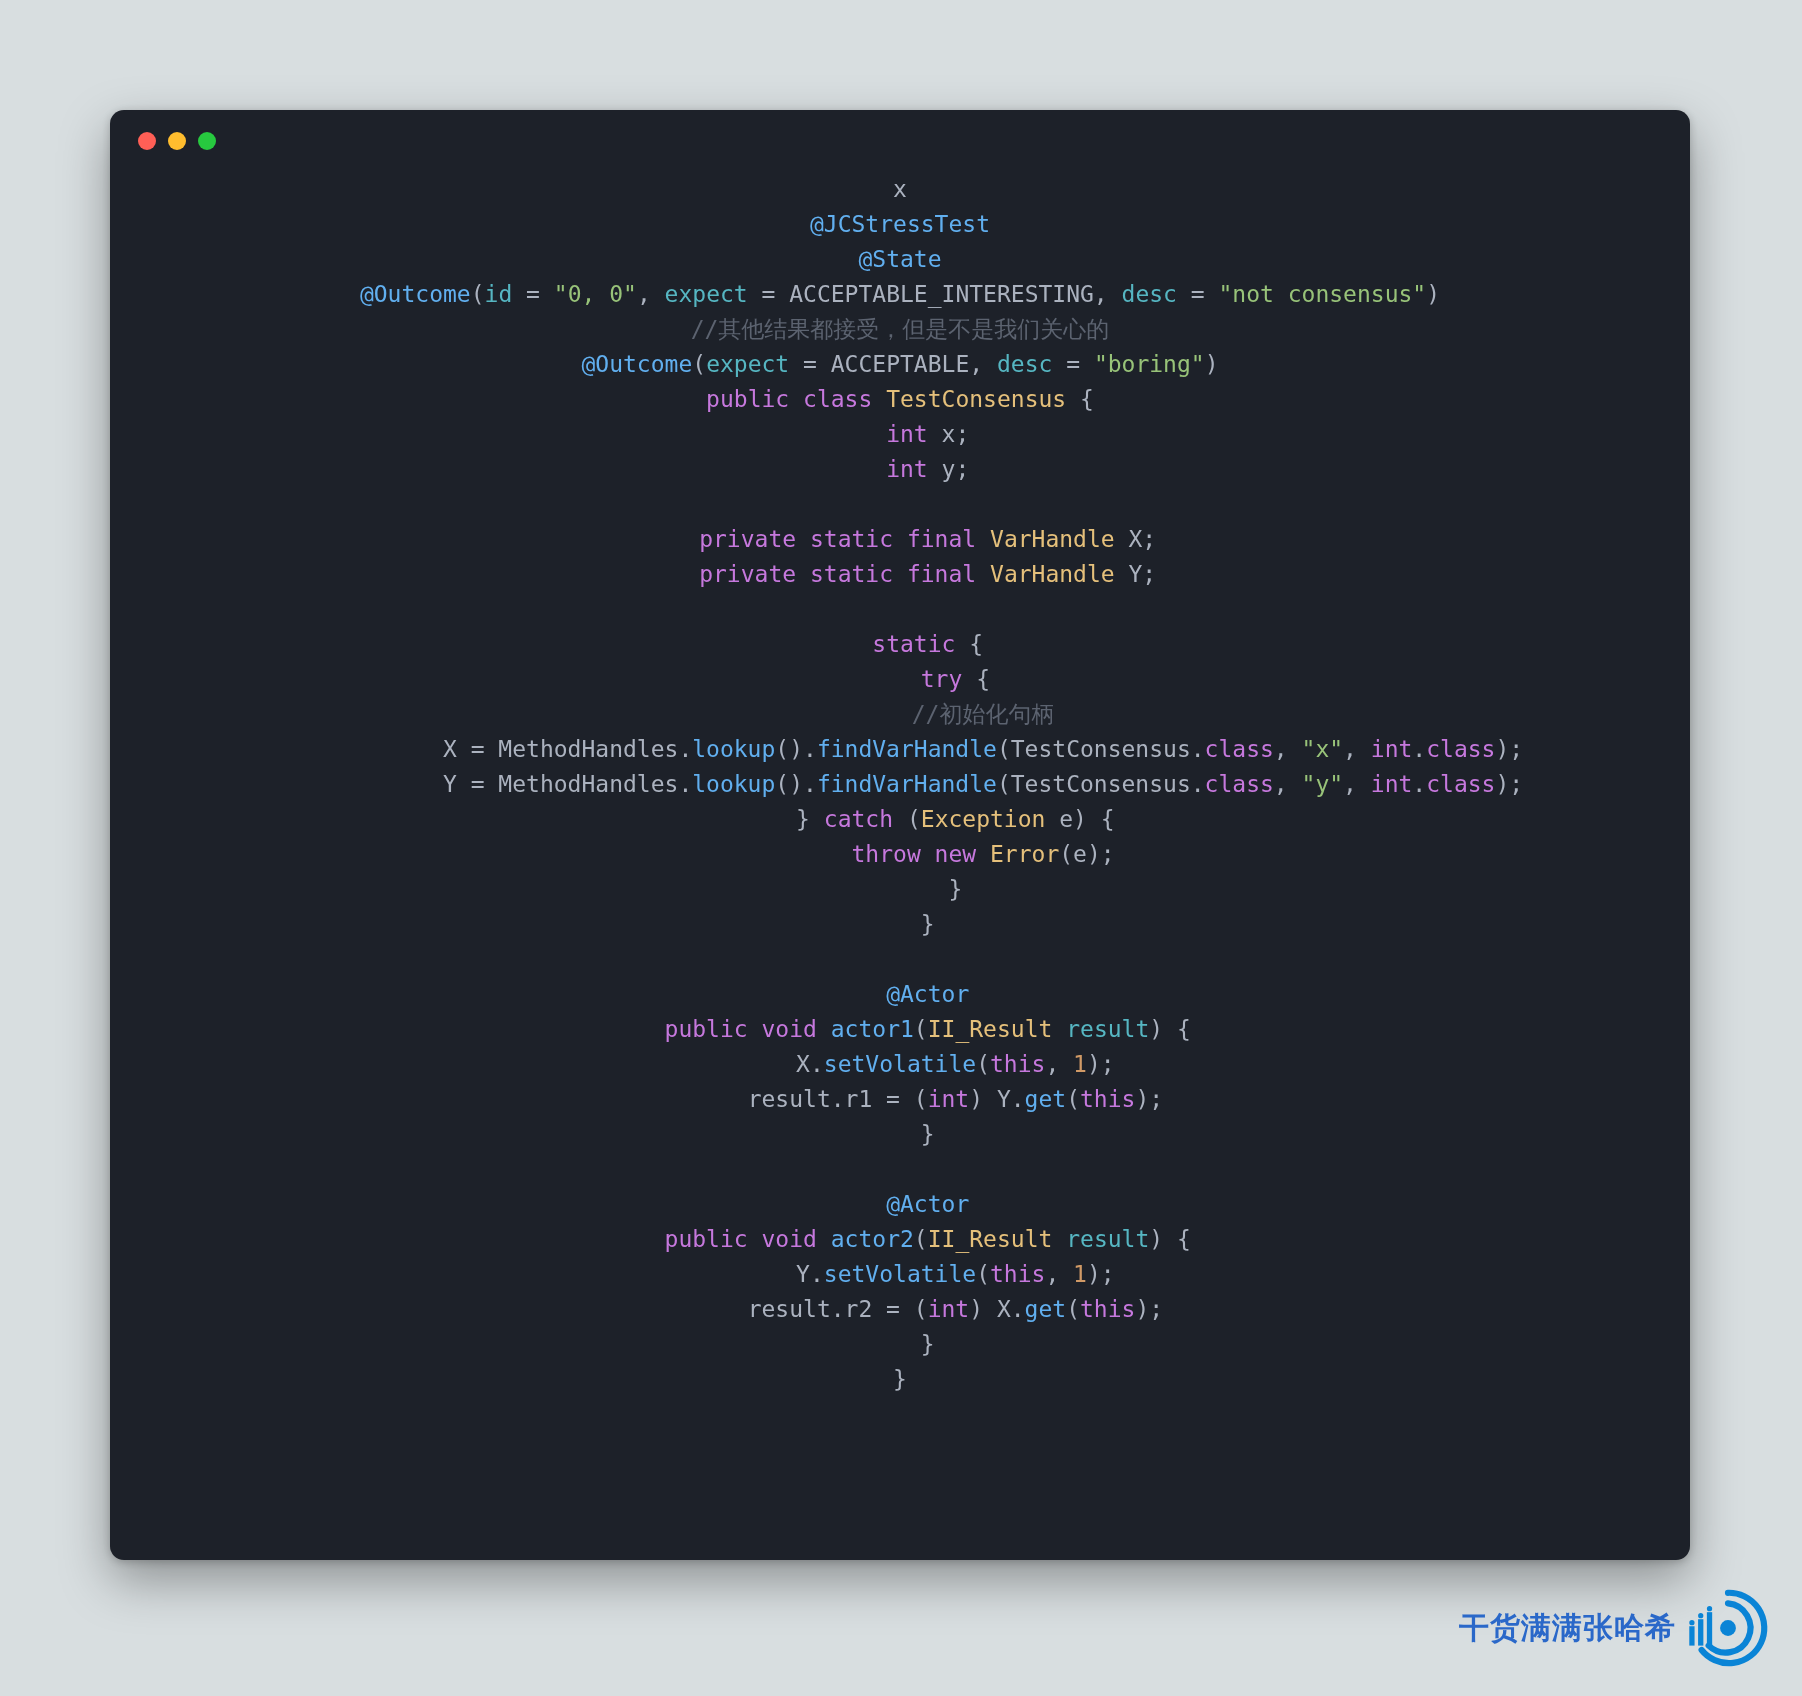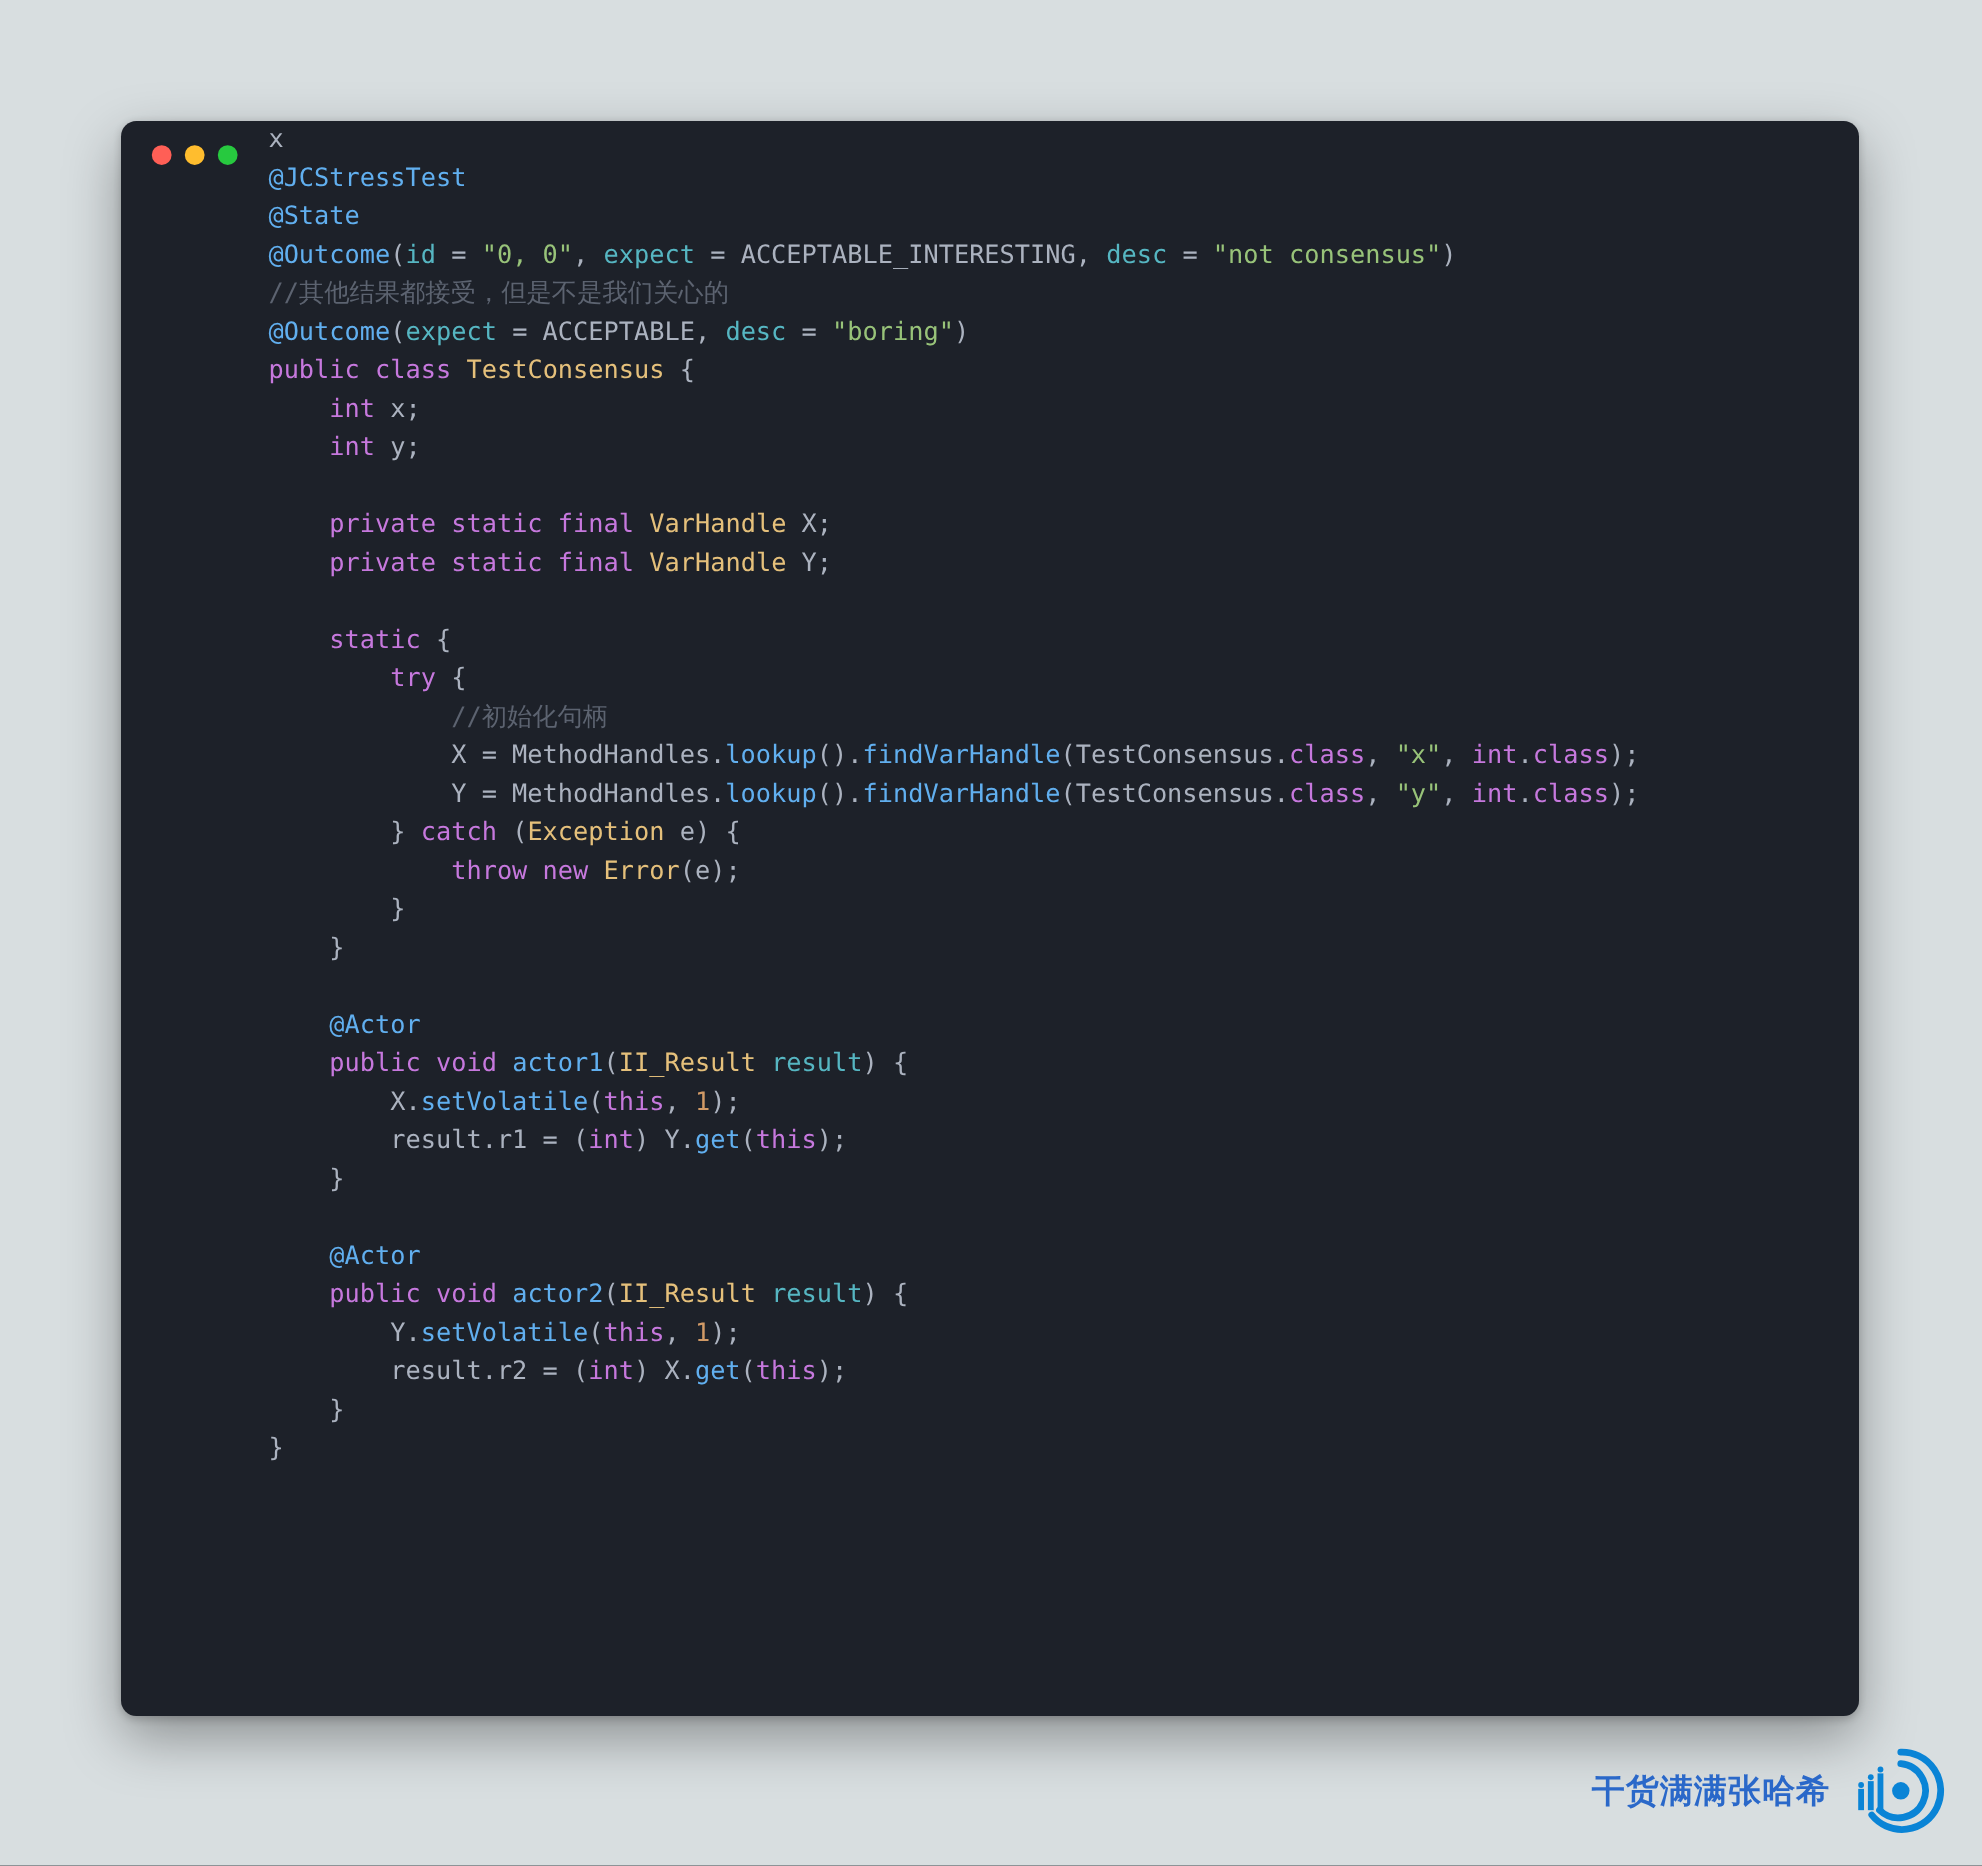--- a/index.html
+++ b/index.html
@@ -14,21 +14,23 @@
   .window {
     position: absolute;
     top: 110px;
     left: 110px;
     width: 1580px;
     height: 1450px;
     background: #1d2129;
     border-radius: 14px;
     box-shadow: 0 20px 50px rgba(0,0,0,0.35), 0 2px 8px rgba(0,0,0,0.2);
     display: flex;
+    flex-direction: column;
     overflow: hidden;
+    text-align: center;
   }
   .titlebar {
     height: 62px;
     display: flex;
     align-items: center;
     padding-left: 28px;
     gap: 12px;
     flex-shrink: 0;
   }
   .traffic-light {
@@ -55,21 +57,21 @@
   .c-orange  { color: #d19a66; }
   .c-purple  { color: #c678dd; }
   .c-comment { color: #5c6370; }
 
   .watermark {
     position: absolute;
     right: 30px;
     bottom: 24px;
     display: flex;
     align-items: center;
-    gap: 20px;
+    gap: 8px;
   }
   .watermark-text {
     font-family: "Microsoft YaHei", "PingFang SC", sans-serif;
     font-size: 30px;
     font-weight: 700;
     color: #2a68c9;
     letter-spacing: 1px;
   }
   .watermark-logo {
     width: 88px;

